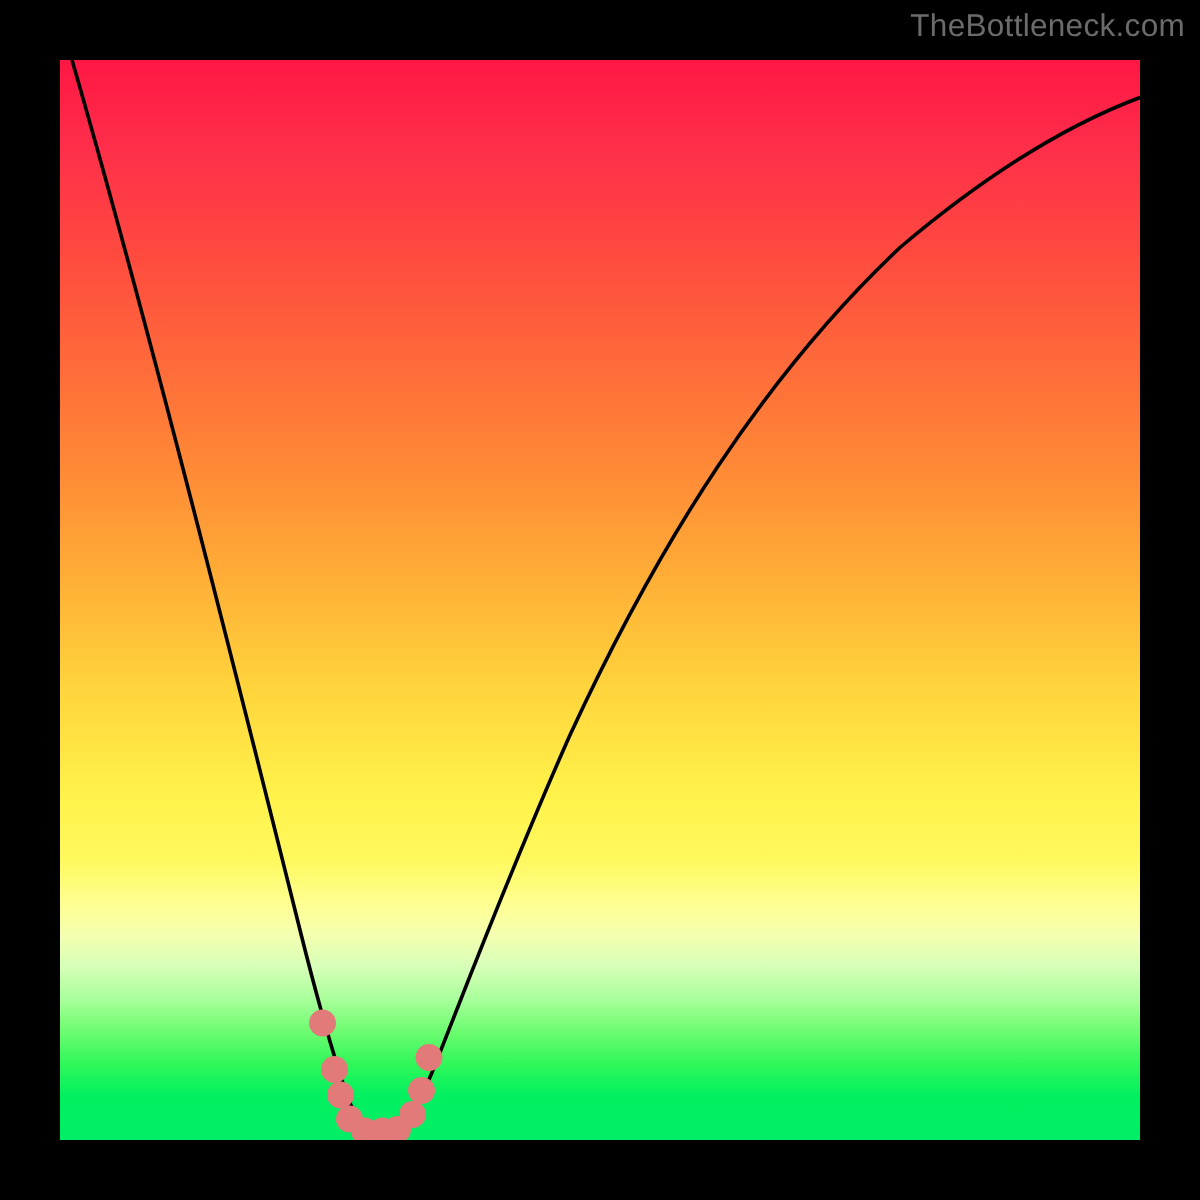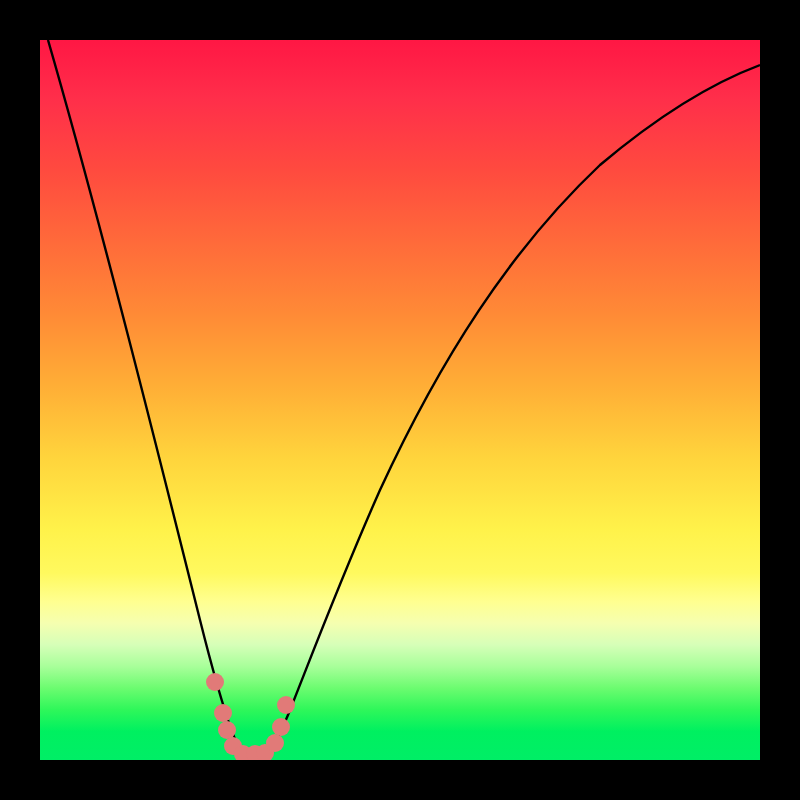--- a/index.html
+++ b/index.html
@@ -58,20 +58,21 @@
     color: #6b6b6b;
     font-size: 21px;
     font-weight: 500;
     letter-spacing: 0.2px;
   }
 </style>
 </head>
 <body>
 
 <div class="frame">
+  <div class="attribution">TheBottleneck.com</div>
 
   <div class="plot">
     <svg class="curve" viewBox="0 0 720 720" preserveAspectRatio="none">
 
       <path d="M 8 0
                C 60 180, 120 420, 160 580
                C 175 640, 185 672, 192 692
                C 197 705, 201 711, 206 713
                L 224 713
                C 231 710, 238 699, 248 675

